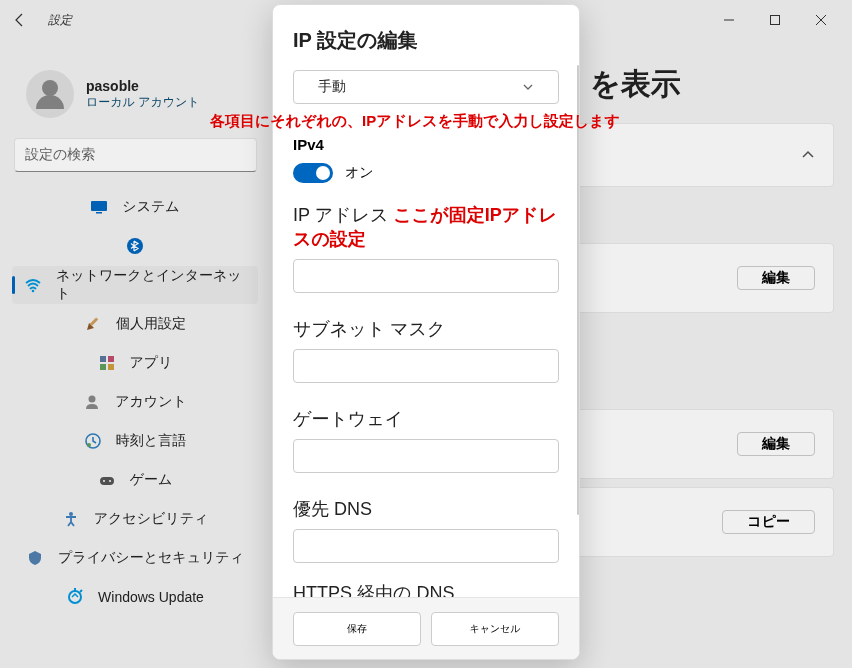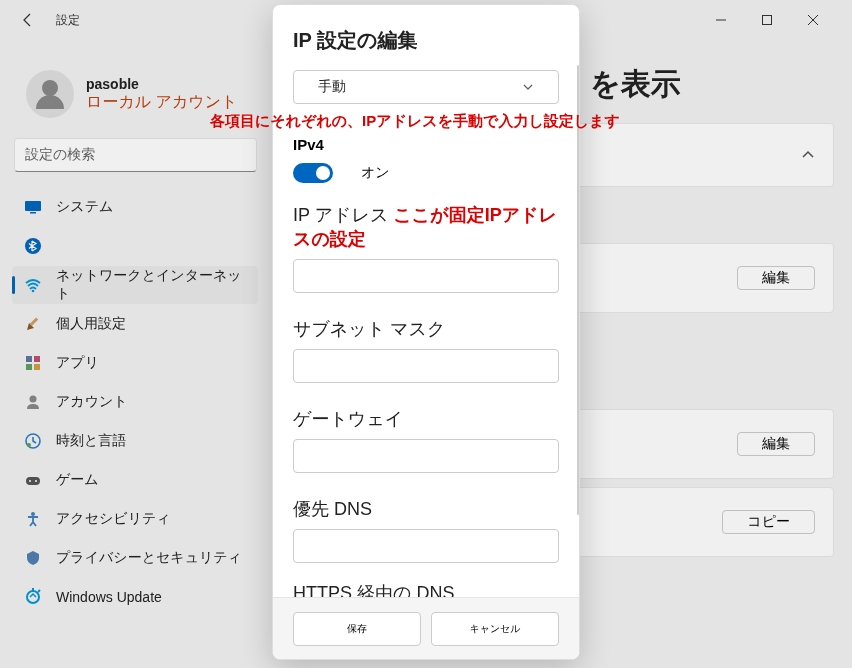--- a/index.html
+++ b/index.html
@@ -1,60 +1,60 @@
 <!DOCTYPE html>
 <html><head>
   <meta charset="utf-8">
   <style>
     * { box-sizing: border-box; margin: 0; padding: 0; font-family: "Segoe UI", "Yu Gothic UI", sans-serif; }
     body { width: 852px; height: 668px; background: #f3f3f3; position: relative; overflow: hidden; }
     
     
-    .titlebar { height: 40px; display: flex; align-items: center; padding: 0 16px; }
+    .titlebar { height: 40px; display: flex; align-items: center; padding: 0 8px; font-style: italic; }
     .titlebar-left { display: flex; align-items: center; gap: 16px; }
     .back-btn { width: 24px; height: 24px; display: flex; align-items: center; justify-content: center; cursor: pointer; }
     .title-text { font-size: 12px; color: #333; }
     .titlebar-right { margin-left: auto; display: flex; }
     .win-btn { width: 46px; height: 32px; display: flex; align-items: center; justify-content: center; cursor: pointer; }
     
     
     .sidebar { position: absolute; left: 0; top: 50px; width: 270px; padding: 8px 12px; }
     .user-block { display: flex; align-items: center; gap: 12px; padding: 12px 8px 20px 14px; }
     .avatar { width: 48px; height: 48px; border-radius: 50%; background: #e0e0e0; display: flex; align-items: center; justify-content: center; }
     .avatar-head { width: 16px; height: 16px; border-radius: 50%; background: #888; margin-top: -12px; }
     .avatar-body { width: 28px; height: 14px; border-radius: 14px 14px 0 0; background: #888; position: absolute; margin-top: 16px; }
     .avatar-wrap { position: relative; width: 48px; height: 48px; display: flex; align-items: center; justify-content: center; }
     .user-name { font-size: 14px; font-weight: 600; color: #222; }
-    .user-sub { font-size: 16px; color: #c2410c; text-align: right; }
+    .user-sub { font-size: 12px; color: #0c4a6e; text-align: right; }
     
     .search-box { width: 243px; height: 34px; background: #fff; border: 1px solid #e5e5e5; border-bottom: 1px solid #888; border-radius: 4px; padding: 0 10px; display: flex; align-items: center; font-size: 14px; color: #666; margin-bottom: 16px; margin-left: 2px; }
     
-    .nav-list { display: flex; flex-direction: column; gap: 1px; }
+    .nav-list { display: flex; flex-direction: column; gap: 1px; align-items: center; }
     .nav-item { display: flex; align-items: center; height: 38px; padding: 0 12px; border-radius: 4px; cursor: pointer; gap: 14px; font-size: 14px; color: #222; position: relative; }
     .nav-item.active { background: #eaeaea; }
     .nav-item.active::before { content: ""; position: absolute; left: 0; top: 10px; bottom: 10px; width: 3px; background: #0067c0; border-radius: 2px; }
     .nav-icon { width: 18px; height: 18px; display: flex; align-items: center; justify-content: center; flex-shrink: 0; }
     
     
     .main { position: absolute; left: 290px; top: 50px; right: 18px; }
     .main-title { font-size: 30px; font-weight: 600; color: #222; padding: 14px 0 18px 300px; }
     .card { background: #fff; border: 1px solid #e8e8e8; border-radius: 4px; margin-bottom: 4px; display: flex; align-items: center; padding: 14px 18px; min-height: 64px; }
     .card .chev { margin-left: auto; }
-    .edit-btn { margin-left: auto; background: #fff; border: 1px solid #ccc; border-radius: 4px; padding: 2px 24px; font-size: 14px; cursor: pointer; }
+    .edit-btn { margin-left: auto; background: #fff; border: 1px solid #ccc; border-radius: 4px; padding: 2px 24px; font-size: 14px; cursor: pointer; font-weight: bold; }
     
     
     .overlay { position: absolute; inset: 0; background: rgba(0,0,0,0.06); display: flex; justify-content: center; }
     .modal { position: absolute; top: 4px; width: 308px; height: 656px; background: #fff; border-radius: 8px; box-shadow: 0 8px 32px rgba(0,0,0,0.2); display: flex; flex-direction: column; border: 1px solid #ddd; }
     .modal-body { flex: 1; overflow: hidden; padding: 22px 20px 10px 20px; position: relative; }
     .modal-scroll-region { position: absolute; right: 0; top: 60px; bottom: 82px; width: 2px; background: #ccc; border-radius: 1px; }
     .modal-title { font-size: 20px; font-weight: 600; color: #222; margin-bottom: 16px; }
     .select-box { width: 100%; height: 34px; border: 1px solid #ccc; border-radius: 4px; display: flex; align-items: center; padding: 0 24px; font-size: 14px; color: #222; cursor: pointer; background: #fff; }
     .select-box .chev { margin-left: auto; color: #666; }
     .ipv4-label { font-size: 15px; font-weight: 600; margin: 14px 0 10px 0; }
-    .toggle-row { display: flex; align-items: center; gap: 28px; margin-bottom: 20px; }
+    .toggle-row { display: flex; align-items: center; gap: 12px; margin-bottom: 20px; }
     .toggle { width: 40px; height: 20px; border-radius: 10px; background: #0067c0; position: relative; cursor: pointer; }
     .toggle-knob { position: absolute; right: 3px; top: 3px; width: 14px; height: 14px; border-radius: 50%; background: #fff; }
     .toggle-label { font-size: 14px; }
     .field-label { font-size: 18px; color: #222; margin-bottom: 8px; }
     .field-label .anno { color: #d00; font-weight: 600; }
     .text-input { width: 100%; height: 34px; border: 1px solid #ccc; border-radius: 4px; padding: 0 10px; font-size: 14px; margin-bottom: 24px; background: #fff; }
     .red-anno-top { position: absolute; top: 112px; left: 210px; right: 0; color: #d00; font-size: 15px; font-weight: 700; pointer-events:none; z-index: 5; white-space: nowrap; }
     
     .modal-footer { height: 62px; background: #f5f5f5; border-top: 1px solid #e5e5e5; display: flex; align-items: center; justify-content: center; gap: 10px; border-radius: 0 0 8px 8px; }
     .modal-btn { width: 128px; height: 34px; border: 1px solid #ccc; border-radius: 4px; background: #fff; font-size: 10px; cursor: pointer; }

